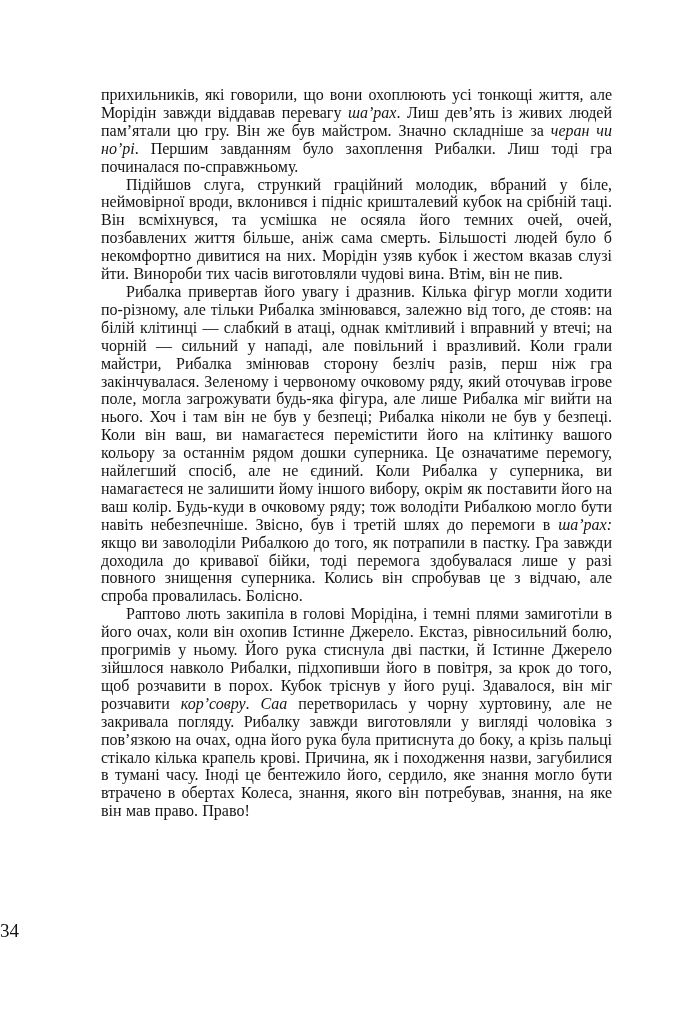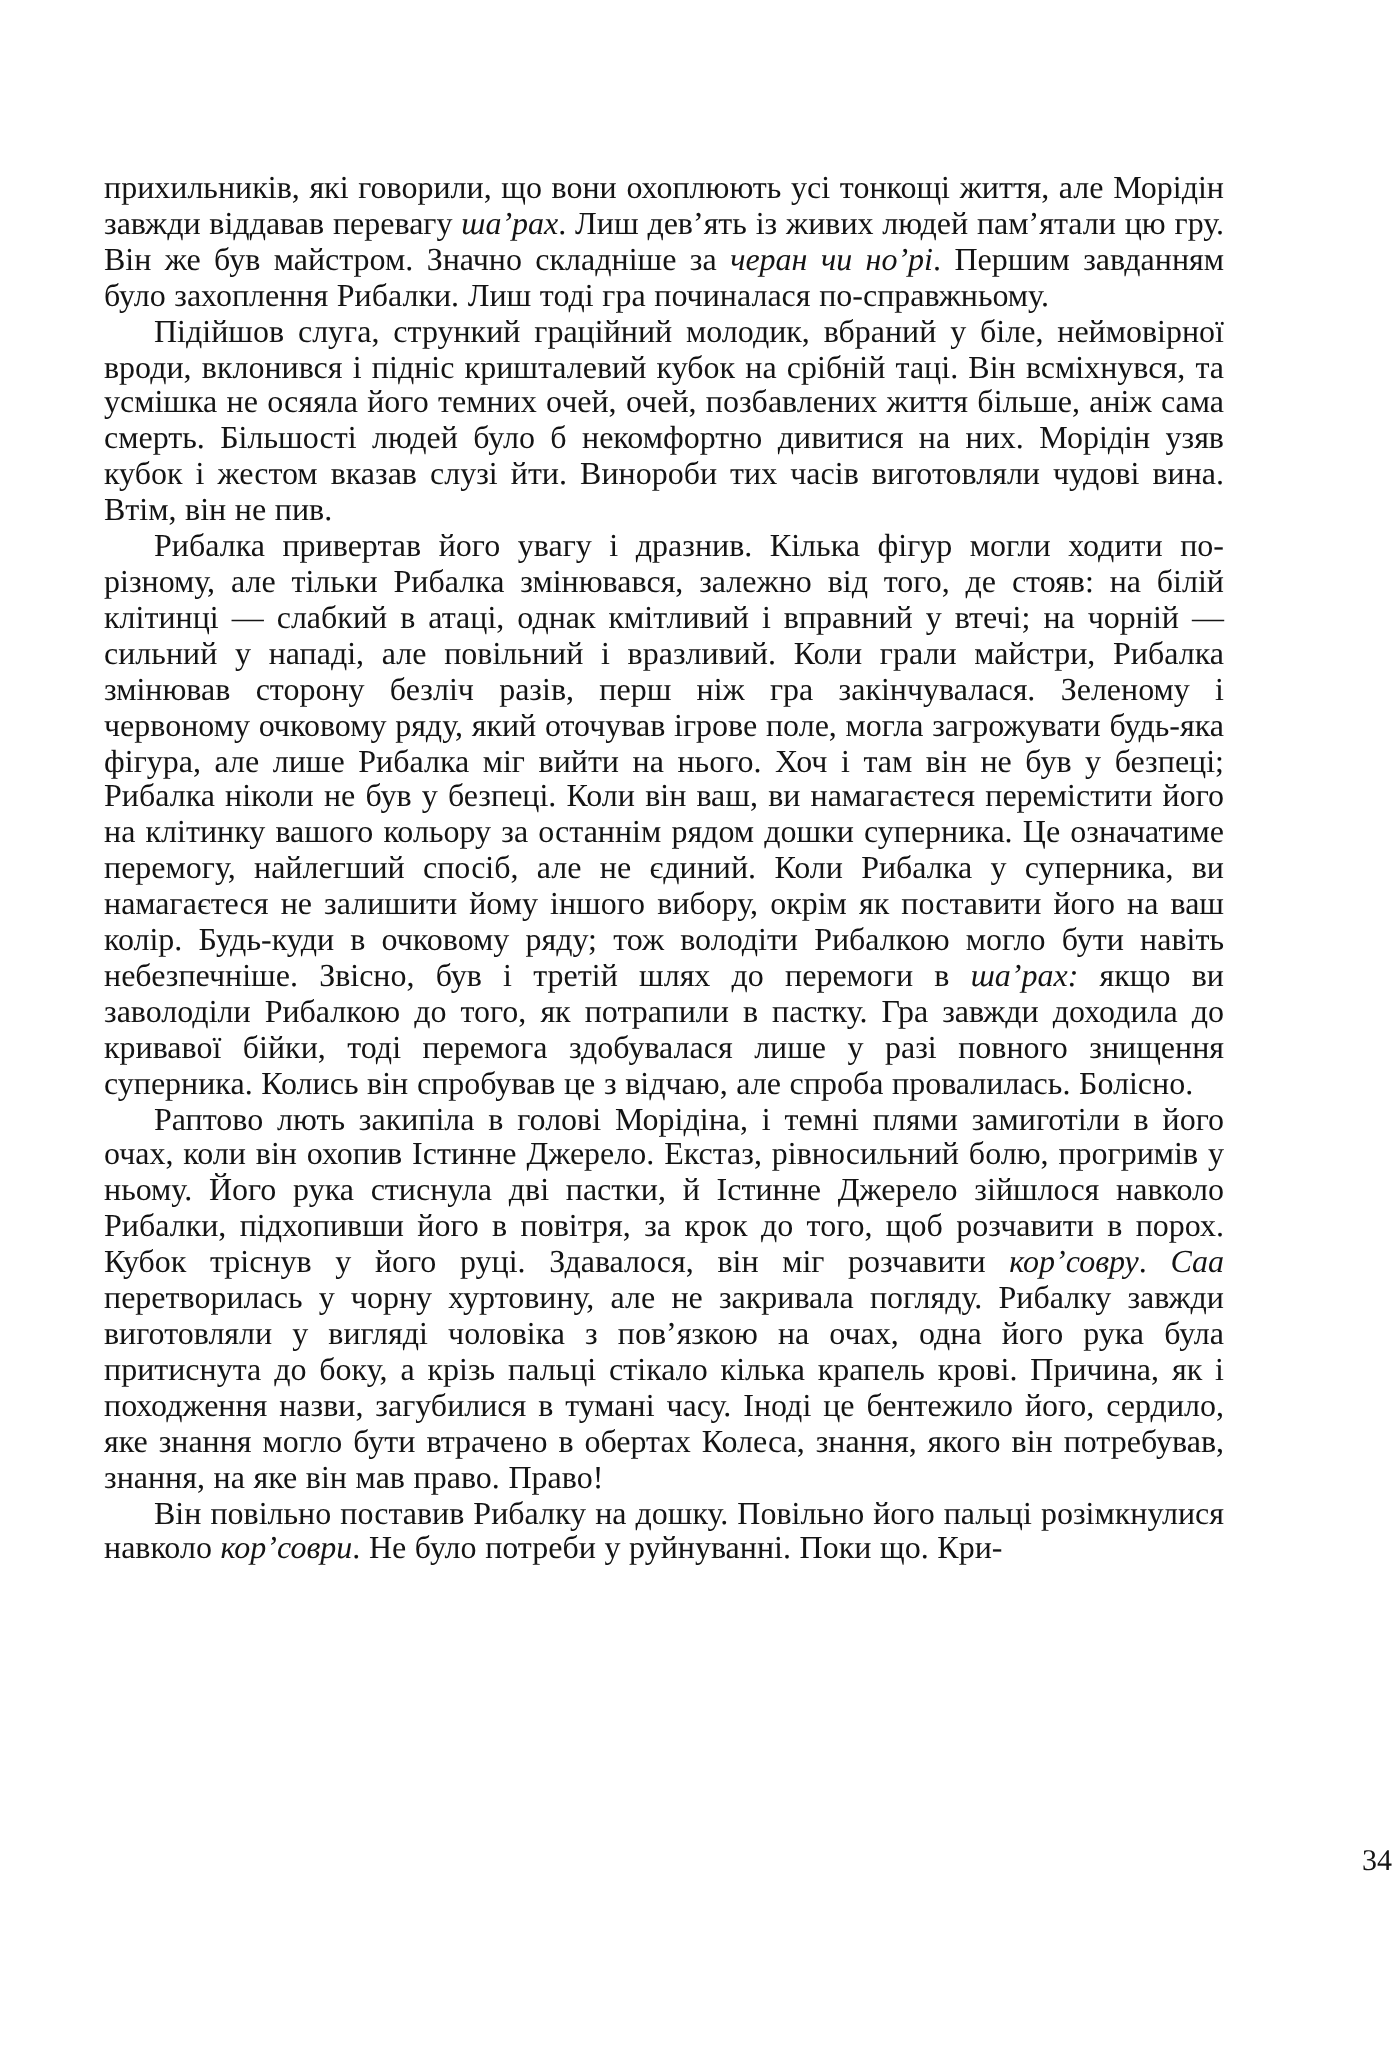--- a/index.html
+++ b/index.html
@@ -6,21 +6,21 @@
     margin: 0;
     padding: 0;
     background: #ffffff;
   }
   .page {
     position: relative;
     width: 696px;
     height: 1024px;
     background: #ffffff;
     box-sizing: border-box;
-    padding: 86px 84px 0 52px;
+    padding: 86px 84px 0 101px;
     font-family: "Liberation Serif", "DejaVu Serif", serif;
     color: #141414;
     overflow: hidden;
   }
   .text-block p {
     margin: 0;
     font-size: 16px;
     line-height: 17.9px;
     text-align: justify;
     word-spacing: 0.02em;
@@ -30,31 +30,30 @@
     font-family: Liberation Serif, serif;
   }
   .text-block em {
     font-style: italic;
   }
   .page-number {
     position: absolute;
     top: 922px;
     left: 0;
     width: 100%;
-    text-align: right;
-    font-size: 15px;
+    text-align: left;
+    font-size: 19px;
     line-height: 18px;
     color: #141414;
   }
 </style>
 </head>
 <body>
 
 <div class="page">
   <div class="text-block" id="text-block">
       <p><span>прихильників, які говорили, що вони охоплюють усі тонкощі життя, але Морідін завжди віддавав перевагу </span><em>ша’рах</em><span>. Лиш дев’ять із живих людей пам’ятали цю гру. Він же був майстром. Значно складніше за </span><em>черан чи но’рі</em><span>. Першим завданням було захоплення Рибалки. Лиш тоді гра починалася по-справжньому.</span></p>
       <p class="indent"><span>Підійшов слуга, стрункий граційний молодик, вбраний у біле, неймовірної вроди, вклонився і підніс кришталевий кубок на срібній таці. Він всміхнувся, та усмішка не осяяла його темних очей, очей, позбавлених життя більше, аніж сама смерть. Більшості людей було б некомфортно дивитися на них. Морідін узяв кубок і жестом вказав слузі йти. Винороби тих часів виготовляли чудові вина. Втім, він не пив.</span></p>
       <p class="indent"><span>Рибалка привертав його увагу і дразнив. Кілька фігур могли ходити по-різному, але тільки Рибалка змінювався, залежно від того, де стояв: на білій клітинці — слабкий в атаці, однак кмітливий і вправний у втечі; на чорній — сильний у нападі, але повільний і вразливий. Коли грали майстри, Рибалка змінював сторону безліч разів, перш ніж гра закінчувалася. Зеленому і червоному очковому ряду, який оточував ігрове поле, могла загрожувати будь-яка фігура, але лише Рибалка міг вийти на нього. Хоч і там він не був у безпеці; Рибалка ніколи не був у безпеці. Коли він ваш, ви намагаєтеся перемістити його на клітинку вашого кольору за останнім рядом дошки суперника. Це означатиме перемогу, найлегший спосіб, але не єдиний. Коли Рибалка у суперника, ви намагаєтеся не залишити йому іншого вибору, окрім як поставити його на ваш колір. Будь-куди в очковому ряду; тож володіти Рибалкою могло бути навіть небезпечніше. Звісно, був і третій шлях до перемоги в </span><em>ша’рах:</em><span> якщо ви заволоділи Рибалкою до того, як потрапили в пастку. Гра завжди доходила до кривавої бійки, тоді перемога здобувалася лише у разі повного знищення суперника. Колись він спробував це з відчаю, але спроба провалилась. Болісно.</span></p>
       <p class="indent"><span>Раптово лють закипіла в голові Морідіна, і темні плями замиготіли в його очах, коли він охопив Істинне Джерело. Екстаз, рівносильний болю, прогримів у ньому. Його рука стиснула дві пастки, й Істинне Джерело зійшлося навколо Рибалки, підхопивши його в повітря, за крок до того, щоб розчавити в порох. Кубок тріснув у його руці. Здавалося, він міг розчавити </span><em>кор’совру</em><span>. </span><em>Саа</em><span> перетворилась у чорну хуртовину, але не закривала погляду. Рибалку завжди виготовляли у вигляді чоловіка з пов’язкою на очах, одна його рука була притиснута до боку, а крізь пальці стікало кілька крапель крові. Причина, як і походження назви, загубилися в тумані часу. Іноді це бентежило його, сердило, яке знання могло бути втрачено в обертах Колеса, знання, якого він потребував, знання, на яке він мав право. Право!</span></p>
-      <p class="indent"><span>Він повільно поставив Рибалку на дошку. Повільно його пальці розімкнулися навколо </span><em>кор’соври</em><span>. Не було потреби у руйнуванні. Поки що. Кри-</span></p>
     </div>
   <div class="page-number">34</div>
 </div>
 
 </body></html>

